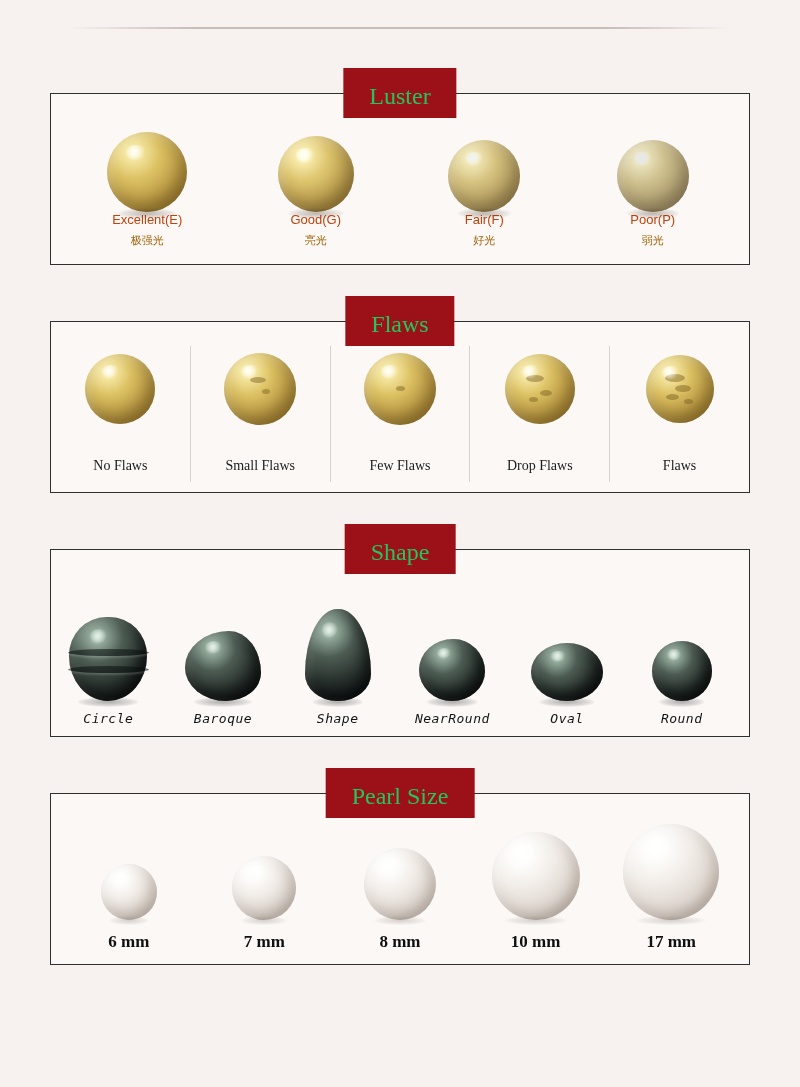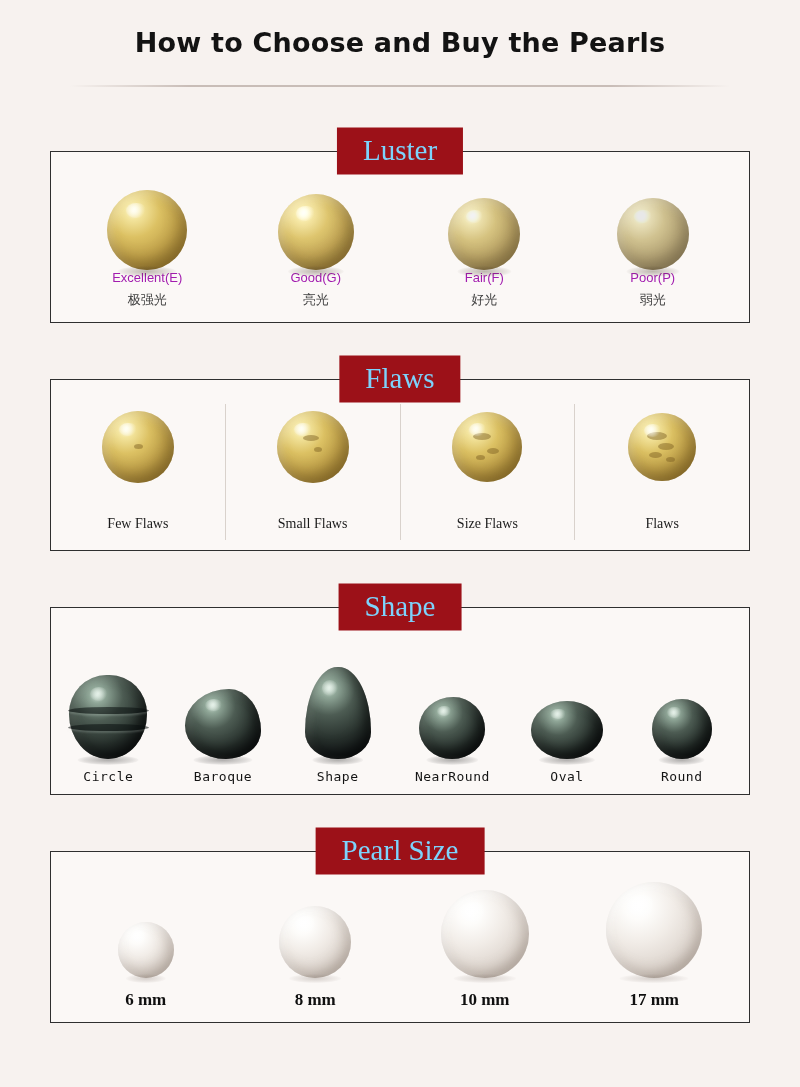--- a/index.html
+++ b/index.html
@@ -44,25 +44,25 @@
     margin: 0 auto;
   }
   .section + .section { margin-top: 0; }
 
   .section-badge {
     position: absolute;
     top: 0;
     left: 50%;
     transform: translate(-50%, -50%);
     background: #9c1118;
-    color: #7dd3fc;
+    color: #22c55e;
     font-family: "Liberation Serif", serif;
-    font-size: 29px;
+    font-size: 24px;
     line-height: 1;
-    padding: 8px 26px 10px 26px;
+    padding: 16px 26px 10px 26px;
     z-index: 3;
     white-space: nowrap;
   }
 
   .section-box {
     border: 1px solid #2f2f2f;
     background: #fbf8f6;
     position: relative;
   }
 
@@ -85,27 +85,27 @@
   .pearl-wrap {
     display: flex;
     align-items: flex-end;
     justify-content: center;
     position: relative;
   }
 
   .labels { text-align: center; }
   .label-en {
     font-size: 13px;
-    color: #a21caf;
+    color: #c2410c;
     font-family: "Liberation Sans", sans-serif;
     white-space: nowrap;
   }
   .label-cn {
-    font-size: 13px;
-    color: #404040;
+    font-size: 11px;
+    color: #a16207;
     margin-top: 6px;
     font-family: Liberation Mono, monospace;
     white-space: nowrap;
   }
 
   
   #luster-section { margin-top: 64px; }
   #luster-section .section-box { height: 172px; padding: 26px 12px 14px 12px; }
   #luster-section .pearl-row { height: 100%; align-items: flex-start; }
   #luster-section .cell { justify-content: flex-start; }
@@ -150,21 +150,21 @@
 
   .flaw-mark {
     position: absolute;
     border-radius: 50%;
     background: rgba(120,92,32,0.45);
     filter: blur(0.6px);
   }
 
   
   #shape-section { margin-top: 56px; }
-  #shape-section .section-box { height: 188px; padding: 26px 10px 10px 0; }
+  #shape-section .section-box { height: 188px; padding: 26px 10px 10px 0; font-style: italic; }
   #shape-section .pearl-row { height: 100%; align-items: flex-end; }
   #shape-section .cell { justify-content: flex-end; height: 100%; }
   #shape-section .label-en {
     color: #141414;
     font-family: "DejaVu Sans Mono", monospace;
     font-size: 13px;
     letter-spacing: 0.5px;
     margin-top: 10px;
   }
 
@@ -235,21 +235,20 @@
     width: 72%; height: 9px;
     border-radius: 50%;
     background: radial-gradient(ellipse at center, rgba(120,105,95,0.28) 0%, rgba(120,105,95,0.09) 55%, rgba(120,105,95,0) 75%);
   }
 </style>
 </head>
 <body>
 
 <div class="page">
 
-  <div class="page-title">How to Choose and Buy the Pearls</div>
   <div class="title-rule"></div>
 
   <div class="section" id="luster-section">
     <div class="section-badge">Luster</div>
     <div class="section-box">
       <div class="pearl-row">
 
         <div class="cell">
           <div class="pearl-wrap" style="height:92px;">
             <div class="gold-pearl" style="width:80px;height:80px;"></div>
@@ -297,49 +296,55 @@
 
       </div>
     </div>
   </div>
 
   <div class="section" id="flaws-section">
     <div class="section-badge">Flaws</div>
     <div class="section-box">
       <div class="pearl-row">
 
-
         <div class="cell">
           <div class="pearl-wrap" style="height:86px;align-items:center;">
-            <div class="gold-pearl" style="width:72px;height:72px;">
-              <span class="flaw-mark" style="left:44%;top:46%;width:9px;height:5px;"></span>
-            </div>
-          </div>
-          <div class="label-en" style="margin-bottom:8px;">Few Flaws</div>
+            <div class="gold-pearl" style="width:70px;height:70px;"></div>
+          </div>
+          <div class="label-en" style="margin-bottom:8px;">No Flaws</div>
         </div>
 
         <div class="cell">
           <div class="pearl-wrap" style="height:86px;align-items:center;">
             <div class="gold-pearl" style="width:72px;height:72px;">
               <span class="flaw-mark" style="left:36%;top:34%;width:16px;height:6px;"></span>
               <span class="flaw-mark" style="left:52%;top:50%;width:8px;height:5px;"></span>
             </div>
           </div>
           <div class="label-en" style="margin-bottom:8px;">Small Flaws</div>
+        </div>
+
+        <div class="cell">
+          <div class="pearl-wrap" style="height:86px;align-items:center;">
+            <div class="gold-pearl" style="width:72px;height:72px;">
+              <span class="flaw-mark" style="left:44%;top:46%;width:9px;height:5px;"></span>
+            </div>
+          </div>
+          <div class="label-en" style="margin-bottom:8px;">Few Flaws</div>
         </div>
 
         <div class="cell">
           <div class="pearl-wrap" style="height:86px;align-items:center;">
             <div class="gold-pearl" style="width:70px;height:70px;">
               <span class="flaw-mark" style="left:30%;top:30%;width:18px;height:7px;"></span>
               <span class="flaw-mark" style="left:50%;top:52%;width:12px;height:6px;"></span>
               <span class="flaw-mark" style="left:34%;top:62%;width:9px;height:5px;"></span>
             </div>
           </div>
-          <div class="label-en" style="margin-bottom:8px;">Size Flaws</div>
+          <div class="label-en" style="margin-bottom:8px;">Drop Flaws</div>
         </div>
 
         <div class="cell">
           <div class="pearl-wrap" style="height:86px;align-items:center;">
             <div class="gold-pearl" style="width:68px;height:68px;">
               <span class="flaw-mark" style="left:28%;top:28%;width:20px;height:8px;"></span>
               <span class="flaw-mark" style="left:44%;top:44%;width:16px;height:7px;"></span>
               <span class="flaw-mark" style="left:30%;top:58%;width:13px;height:6px;"></span>
               <span class="flaw-mark" style="left:56%;top:64%;width:9px;height:5px;"></span>
             </div>
@@ -417,20 +422,27 @@
       <div class="pearl-row">
 
         <div class="cell">
           <div class="pearl-wrap" style="height:100px;">
             <div class="white-pearl" style="width:56px;height:56px;"></div>
             <div class="white-shadow"></div>
           </div>
           <div class="label-en">6 mm</div>
         </div>
 
+        <div class="cell">
+          <div class="pearl-wrap" style="height:100px;">
+            <div class="white-pearl" style="width:64px;height:64px;"></div>
+            <div class="white-shadow"></div>
+          </div>
+          <div class="label-en">7 mm</div>
+        </div>
 
         <div class="cell">
           <div class="pearl-wrap" style="height:100px;">
             <div class="white-pearl" style="width:72px;height:72px;"></div>
             <div class="white-shadow"></div>
           </div>
           <div class="label-en">8 mm</div>
         </div>
 
 

